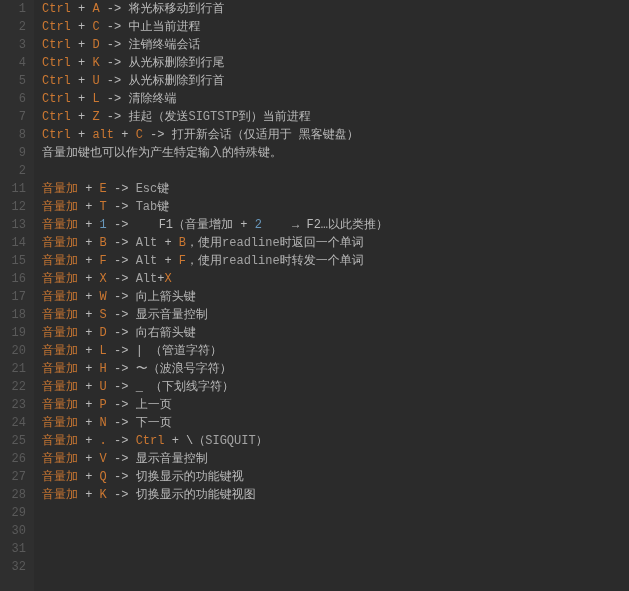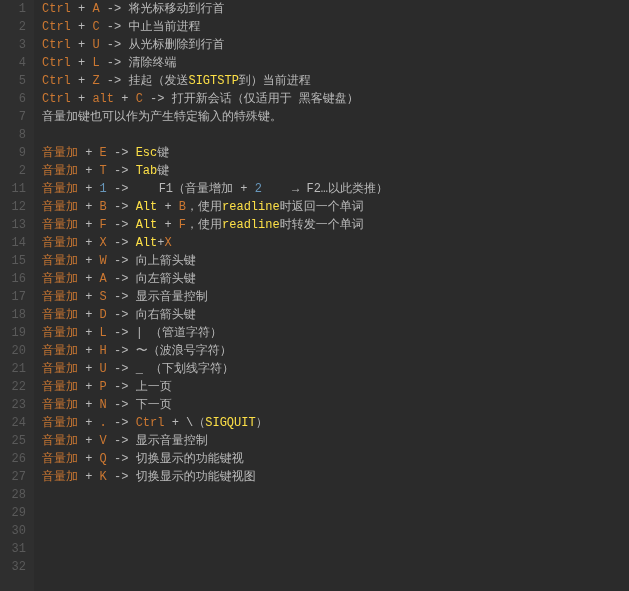--- a/index.html
+++ b/index.html
@@ -24,21 +24,21 @@
     user-select: none;
     flex-shrink: 0;
   }
   .gutter div { height: 18px; }
   .code { padding: 0 0 0 8px; flex: 1; }
   .line { height: 18px; white-space: pre; }
   .tok-default { color: #bababa; padding-left: 23px; }
   .tok-key     { color: #cc7832; }      
   .tok-plus    { color: #bababa; }
   .tok-arrow   { color: #bababa; }
-  .tok-kw      { color: #fde047; }      
+  .tok-kw      { color: #a3a3a3; }      
   .tok-num     { color: #6897bb; }      
   .tok-cjk     { color: #bababa; }
   .tok-punct   { color: #bababa; }
 </style>
 </head>
 <body>
 
 <div class="editor">
   <div class="gutter" id="gutter">
       <div>1</div>
@@ -70,34 +70,35 @@
       <div>27</div>
       <div>28</div>
       <div>29</div>
       <div>30</div>
       <div>31</div>
       <div>32</div>
     </div>
   <div class="code" id="code">
       <div class="line"><span class="tok-key">Ctrl</span><span class="tok-plus"> + </span><span class="tok-key">A</span><span class="tok-arrow"> -&gt; </span><span class="tok-cjk">将光标移动到行首</span></div>
       <div class="line"><span class="tok-key">Ctrl</span><span class="tok-plus"> + </span><span class="tok-key">C</span><span class="tok-arrow"> -&gt; </span><span class="tok-cjk">中止当前进程</span></div>
+      <div class="line"><span class="tok-key">Ctrl</span><span class="tok-plus"> + </span><span class="tok-key">D</span><span class="tok-arrow"> -&gt; </span><span class="tok-cjk">注销终端会话</span></div>
+      <div class="line"><span class="tok-key">Ctrl</span><span class="tok-plus"> + </span><span class="tok-key">K</span><span class="tok-arrow"> -&gt; </span><span class="tok-cjk">从光标删除到行尾</span></div>
       <div class="line"><span class="tok-key">Ctrl</span><span class="tok-plus"> + </span><span class="tok-key">U</span><span class="tok-arrow"> -&gt; </span><span class="tok-cjk">从光标删除到行首</span></div>
       <div class="line"><span class="tok-key">Ctrl</span><span class="tok-plus"> + </span><span class="tok-key">L</span><span class="tok-arrow"> -&gt; </span><span class="tok-cjk">清除终端</span></div>
       <div class="line"><span class="tok-key">Ctrl</span><span class="tok-plus"> + </span><span class="tok-key">Z</span><span class="tok-arrow"> -&gt; </span><span class="tok-cjk">挂起（发送</span><span class="tok-kw">SIGTSTP</span><span class="tok-cjk">到）当前进程</span></div>
       <div class="line"><span class="tok-key">Ctrl</span><span class="tok-plus"> + </span><span class="tok-key">alt</span><span class="tok-plus"> + </span><span class="tok-key">C</span><span class="tok-arrow"> -&gt; </span><span class="tok-cjk">打开新会话（仅适用于 黑客键盘）</span></div>
       <div class="line"><span class="tok-cjk">音量加键也可以作为产生特定输入的特殊键。</span></div>
       <div class="line"><span class="tok-default"></span></div>
       <div class="line"><span class="tok-key">音量加</span><span class="tok-plus"> + </span><span class="tok-key">E</span><span class="tok-arrow"> -&gt; </span><span class="tok-kw">Esc</span><span class="tok-cjk">键</span></div>
       <div class="line"><span class="tok-key">音量加</span><span class="tok-plus"> + </span><span class="tok-key">T</span><span class="tok-arrow"> -&gt; </span><span class="tok-kw">Tab</span><span class="tok-cjk">键</span></div>
       <div class="line"><span class="tok-key">音量加</span><span class="tok-plus"> + </span><span class="tok-num">1</span><span class="tok-arrow"> -&gt; </span><span class="tok-default">F1</span><span class="tok-cjk">（音量增加 </span><span class="tok-plus">+ </span><span class="tok-num">2</span><span class="tok-default"> → F2…</span><span class="tok-cjk">以此类推）</span></div>
       <div class="line"><span class="tok-key">音量加</span><span class="tok-plus"> + </span><span class="tok-key">B</span><span class="tok-arrow"> -&gt; </span><span class="tok-kw">Alt</span><span class="tok-plus"> + </span><span class="tok-key">B</span><span class="tok-cjk">，使用</span><span class="tok-kw">readline</span><span class="tok-cjk">时返回一个单词</span></div>
       <div class="line"><span class="tok-key">音量加</span><span class="tok-plus"> + </span><span class="tok-key">F</span><span class="tok-arrow"> -&gt; </span><span class="tok-kw">Alt</span><span class="tok-plus"> + </span><span class="tok-key">F</span><span class="tok-cjk">，使用</span><span class="tok-kw">readline</span><span class="tok-cjk">时转发一个单词</span></div>
       <div class="line"><span class="tok-key">音量加</span><span class="tok-plus"> + </span><span class="tok-key">X</span><span class="tok-arrow"> -&gt; </span><span class="tok-kw">Alt</span><span class="tok-plus">+</span><span class="tok-key">X</span></div>
       <div class="line"><span class="tok-key">音量加</span><span class="tok-plus"> + </span><span class="tok-key">W</span><span class="tok-arrow"> -&gt; </span><span class="tok-cjk">向上箭头键</span></div>
-      <div class="line"><span class="tok-key">音量加</span><span class="tok-plus"> + </span><span class="tok-key">A</span><span class="tok-arrow"> -&gt; </span><span class="tok-cjk">向左箭头键</span></div>
       <div class="line"><span class="tok-key">音量加</span><span class="tok-plus"> + </span><span class="tok-key">S</span><span class="tok-arrow"> -&gt; </span><span class="tok-cjk">显示音量控制</span></div>
       <div class="line"><span class="tok-key">音量加</span><span class="tok-plus"> + </span><span class="tok-key">D</span><span class="tok-arrow"> -&gt; </span><span class="tok-cjk">向右箭头键</span></div>
       <div class="line"><span class="tok-key">音量加</span><span class="tok-plus"> + </span><span class="tok-key">L</span><span class="tok-arrow"> -&gt; </span><span class="tok-punct">| </span><span class="tok-cjk">（管道字符）</span></div>
       <div class="line"><span class="tok-key">音量加</span><span class="tok-plus"> + </span><span class="tok-key">H</span><span class="tok-arrow"> -&gt; </span><span class="tok-punct">〜</span><span class="tok-cjk">（波浪号字符）</span></div>
       <div class="line"><span class="tok-key">音量加</span><span class="tok-plus"> + </span><span class="tok-key">U</span><span class="tok-arrow"> -&gt; </span><span class="tok-punct">_ </span><span class="tok-cjk">（下划线字符）</span></div>
       <div class="line"><span class="tok-key">音量加</span><span class="tok-plus"> + </span><span class="tok-key">P</span><span class="tok-arrow"> -&gt; </span><span class="tok-cjk">上一页</span></div>
       <div class="line"><span class="tok-key">音量加</span><span class="tok-plus"> + </span><span class="tok-key">N</span><span class="tok-arrow"> -&gt; </span><span class="tok-cjk">下一页</span></div>
       <div class="line"><span class="tok-key">音量加</span><span class="tok-plus"> + </span><span class="tok-key">.</span><span class="tok-arrow"> -&gt; </span><span class="tok-key">Ctrl</span><span class="tok-plus"> + </span><span class="tok-punct">\</span><span class="tok-cjk">（</span><span class="tok-kw">SIGQUIT</span><span class="tok-cjk">）</span></div>
       <div class="line"><span class="tok-key">音量加</span><span class="tok-plus"> + </span><span class="tok-key">V</span><span class="tok-arrow"> -&gt; </span><span class="tok-cjk">显示音量控制</span></div>
       <div class="line"><span class="tok-key">音量加</span><span class="tok-plus"> + </span><span class="tok-key">Q</span><span class="tok-arrow"> -&gt; </span><span class="tok-cjk">切换显示的功能键视</span></div>

